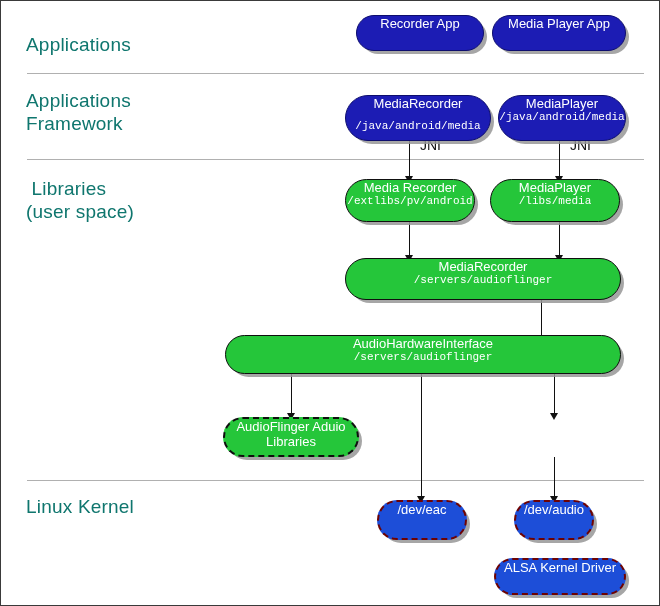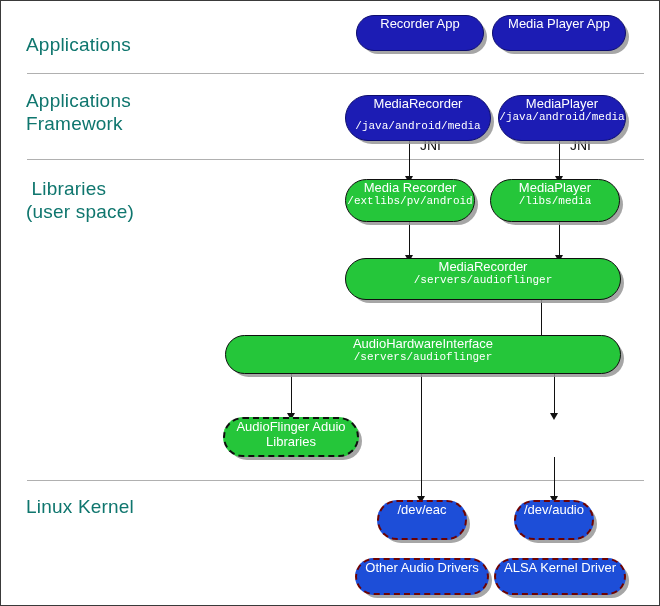--- a/index.html
+++ b/index.html
@@ -175,21 +175,18 @@
 
 
   <div class="node red dashed single" style="left:376px;top:499px;width:90px;height:40px;">
     <div class="t1">/dev/eac</div>
   </div>
 
   <div class="node red dashed single" style="left:513px;top:499px;width:80px;height:40px;">
     <div class="t1">/dev/audio</div>
   </div>
 
-  <div class="node red dashed single" style="left:354px;top:557px;width:134px;height:37px;">
-    <div class="t1">Other Audio Drivers</div>
-  </div>
 
   <div class="node red dashed single" style="left:493px;top:557px;width:132px;height:37px;">
     <div class="t1">ALSA Kernel Driver</div>
   </div>
 
 </div>
 
 </body></html>

